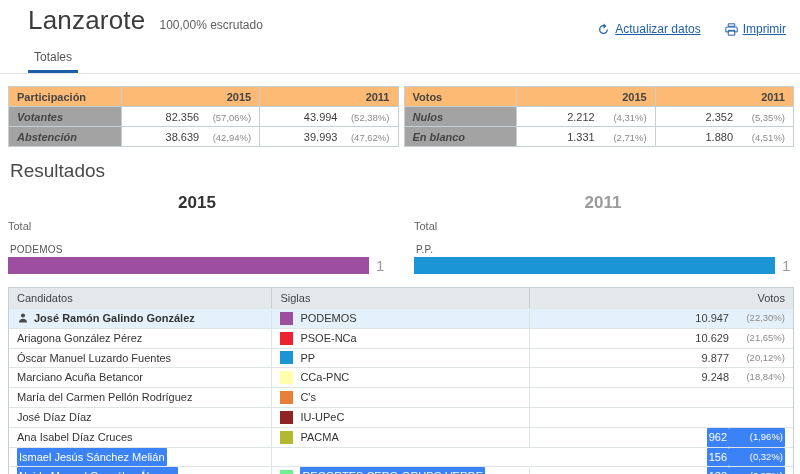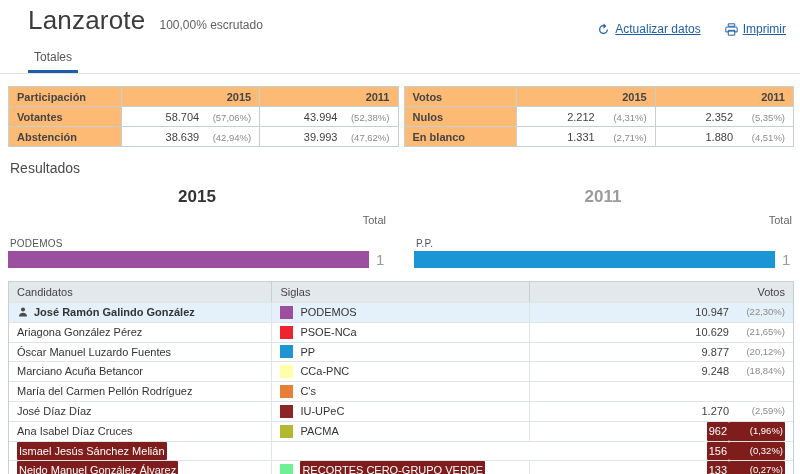--- a/index.html
+++ b/index.html
@@ -33,33 +33,33 @@
   }
 
   
   .summary-row { display:flex; gap:5px; margin:12px 6px 0 8px; }
   table.stable { flex:1; border-collapse:collapse; font-size:11px; table-layout:fixed; }
   .stable td, .stable th {
     border:1px solid #c6cfd4; padding:0 8px; height:20px; vertical-align:middle;
   }
   .stable .hdr { background:#fdba74; color:#444; font-weight:bold; text-align:left; font-size:11px; }
   .stable .hdr.yr { text-align:right; }
-  .stable .lbl { background:#fdba74; color:#444; font-weight:bold; width:29%; }
+  .stable .lbl { background:#a3a3a3; color:#444; font-weight:bold; width:29%;font-style:italic; }
   .valwrap { display:flex; justify-content:flex-end; align-items:baseline; }
   .vnum { color:#3f3f3f; }
   .vpct { color:#8a8a8a; font-size:9.5px; width:52px; text-align:right; }
 
   
-  .results-title { font-size:14px; font-weight:400; color:#4a4a4a; margin:13px 0 0 10px; }
+  .results-title { font-size:19px; font-weight:400; color:#4a4a4a; margin:13px 0 0 10px; }
   .charts { display:flex; gap:28px; margin:2px 8px 0 8px; }
   .chart { flex:1; }
   .chart-year { text-align:center; font-size:17px; font-weight:bold; margin-top:9px; }
   .chart-year.cur { color:#333; }
   .chart-year.prev { color:#9b9b9b; }
-  .chart-sub { text-align:right; font-size:11px; color:#666; margin-top:7px; }
+  .chart-sub { text-align:left; font-size:11px; color:#666; margin-top:7px; }
   .bar-label { font-size:10px; color:#555; margin:12px 0 2px 2px; letter-spacing:.2px; }
   .bar-row { display:flex; align-items:center; gap:7px; }
   .bar { height:17px; flex:1; }
   .bar-val { font-size:15px; color:#9a9a9a; width:10px; }
 
   
   .ctable { margin:13px 6px 0 8px; border:1px solid #c6cfd4; font-size:11px; }
   .trow { display:flex; }
   .trow + .trow { border-top:1px solid #dfe4e7; }
   .thead { background:#e3e8ea; color:#444; }
@@ -70,21 +70,21 @@
   .c2 { width:32.8%; border-right:1px solid #dfe4e7; display:flex; align-items:center; gap:7px; }
   .thead .c2 { border-right:1px solid #c6cfd4; }
   .c3 { flex:1; display:flex; justify-content:flex-end; align-items:center; }
   .thead .c3 { font-weight:normal; }
   .th-votes { text-align:right; width:100%; }
   .lead-row { background:#e4f1fa; }
   .lead-row .cname { font-weight:bold; }
   .swatch { width:13px; height:13px; flex:0 0 auto; display:inline-block; }
   .cvnum { color:#3f3f3f; }
   .cvpct { color:#8a8a8a; font-size:9.5px; width:56px; text-align:right; }
-  .sel { background:#7f1d1d; color:#fff !important; padding:0 2px; border-radius:1px; }
+  .sel { background:#3b82f6; color:#fff !important; padding:0 2px; border-radius:1px; }
   .person-icon { display:inline-flex; flex:0 0 auto; }
 </style>
 </head>
 <body>
 
 <div class="top">
   <div class="title-wrap">
     <h1 class="page-title">Lanzarote</h1>
     <span class="scrutiny">100,00% escrutado</span>
   </div>
@@ -118,21 +118,21 @@
     <tbody>
         <tr>
       <th class="hdr">Participación</th>
       <th class="hdr yr">2015</th>
       <th class="hdr yr">2011</th>
     </tr>
     <tr>
       <td class="lbl">Votantes</td>
       <td>
             <div class="valwrap">
-        <span class="vnum">58.704</span>
+        <span class="vnum">82.356</span>
         <span class="vpct">(57,06%)</span>
             </div>
           </td>
       <td>
             <div class="valwrap">
         <span class="vnum">43.994</span>
         <span class="vpct">(52,38%)</span>
             </div>
           </td>
     </tr>
@@ -300,24 +300,20 @@
   </div>
 
   <div class="trow">
     <div class="td c1">
         <span class="cname">José Díaz Díaz</span>
       </div>
     <div class="td c2">
       <span class="swatch" style="background-color: rgb(142, 36, 36);"></span>
       <span>IU-UPeC</span>
     </div>
-    <div class="td c3">
-      <span class="cvnum">1.270</span>
-      <span class="cvpct">(2,59%)</span>
-    </div>
   </div>
 
   <div class="trow">
     <div class="td c1">
         <span class="cname">Ana Isabel Díaz Cruces</span>
       </div>
     <div class="td c2">
       <span class="swatch" style="background-color: rgb(178, 184, 47);"></span>
       <span>PACMA</span>
     </div>

